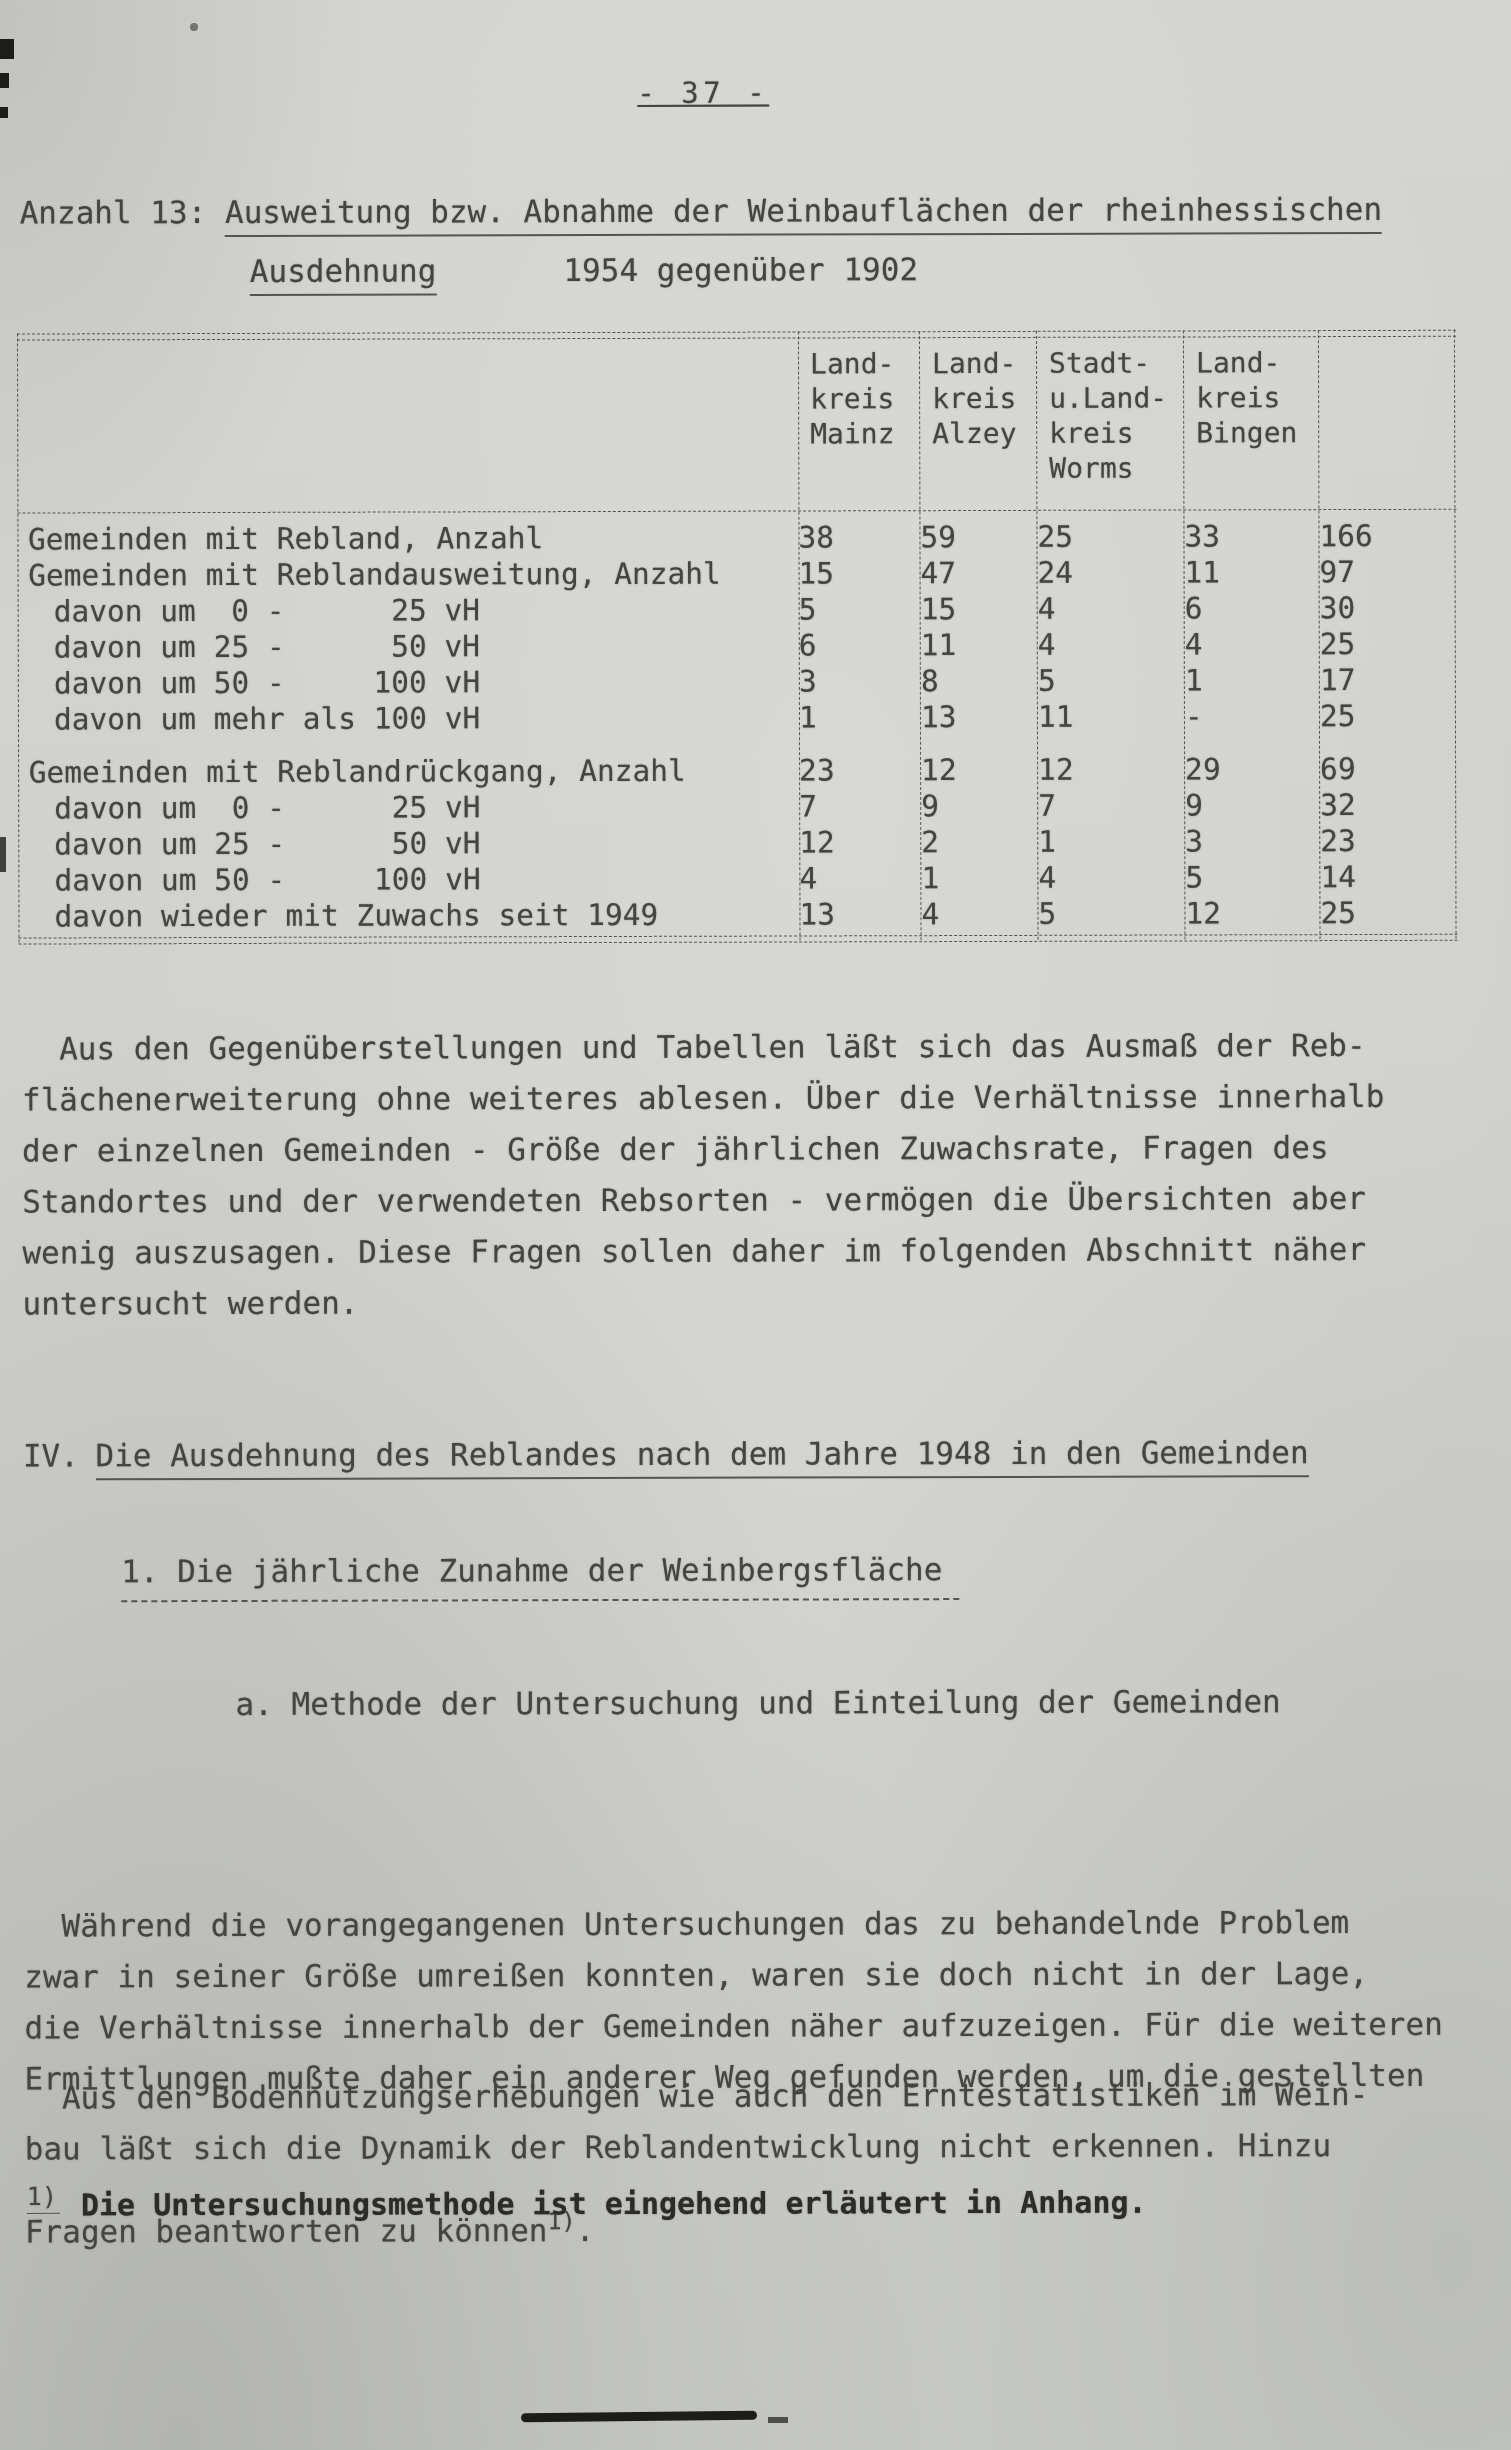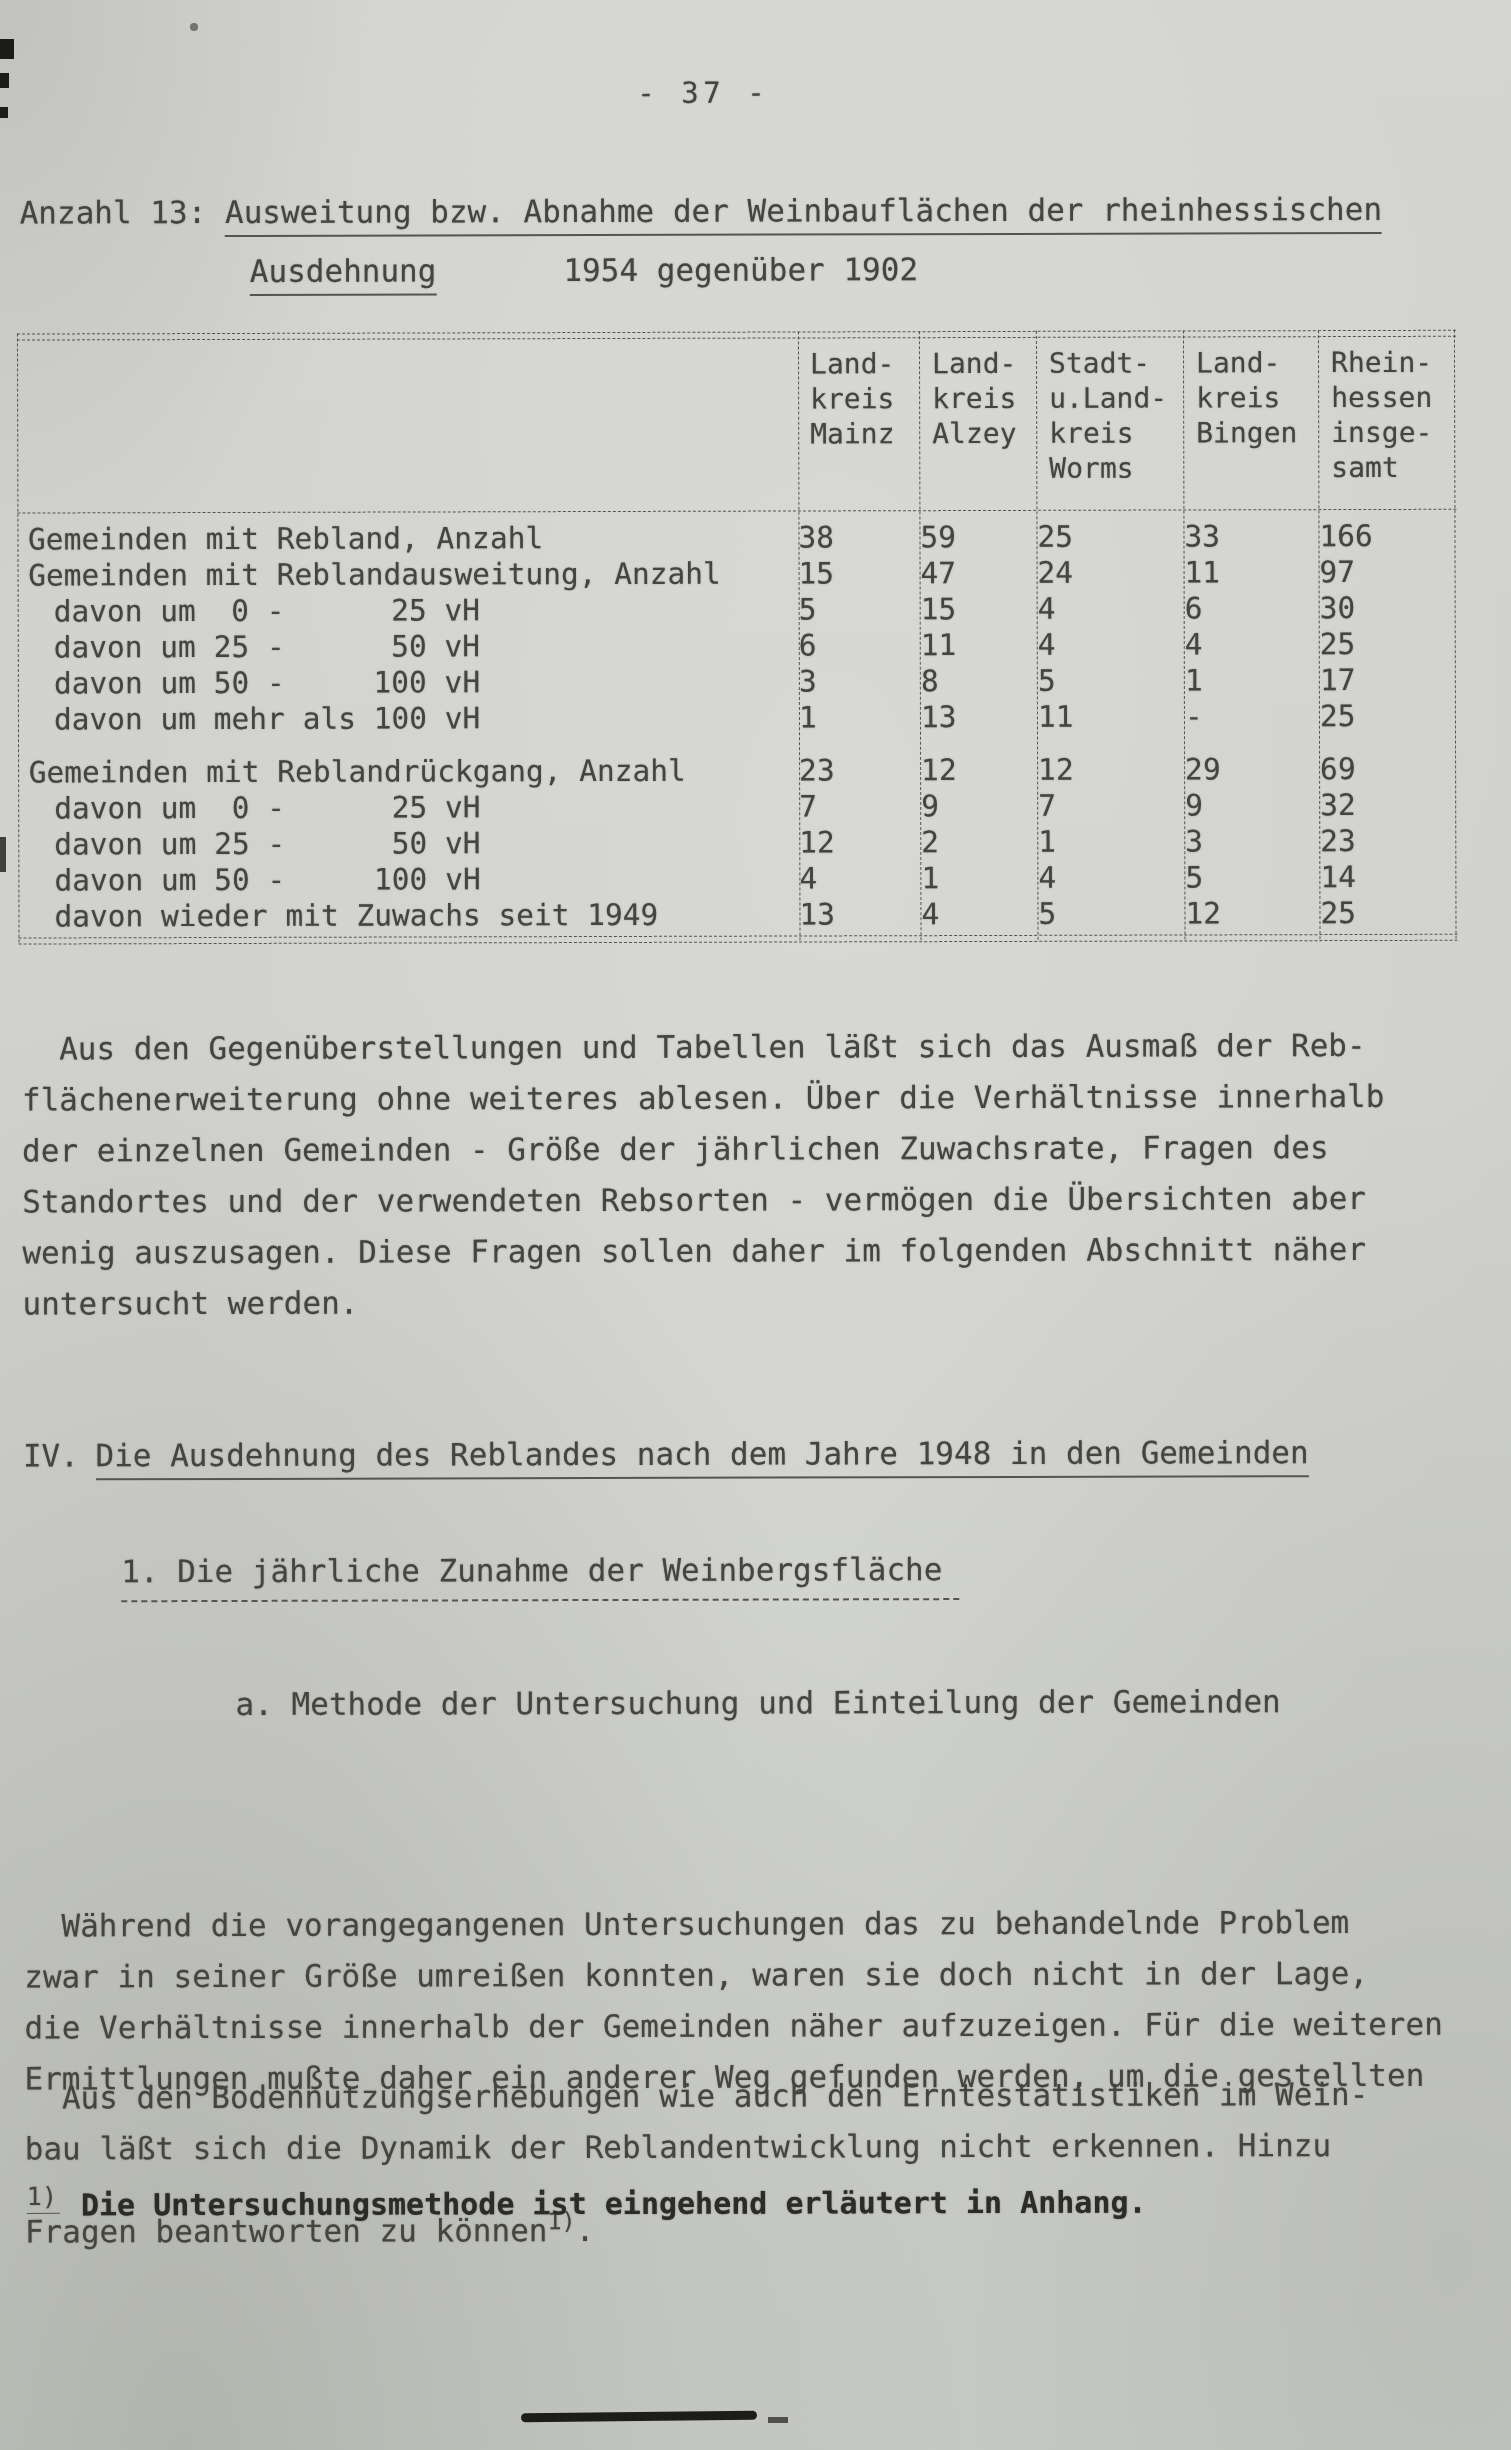--- a/index.html
+++ b/index.html
@@ -16,21 +16,21 @@
     background:
       radial-gradient(ellipse at 12% 100%, rgba(110,110,104,0.28), transparent 42%),
       radial-gradient(ellipse at 96% 92%, rgba(110,110,104,0.18), transparent 38%),
       radial-gradient(ellipse at 0% 0%, rgba(120,120,114,0.20), transparent 18%),
       radial-gradient(ellipse at 55% 35%, rgba(255,255,255,0.14), transparent 62%),
       linear-gradient(#d4d4d1,#cccfc9);
   }
   #sheet{position:absolute;inset:0;transform:rotate(-0.15deg);transform-origin:40% 30%;}
   .abs{position:absolute;}
   .typed{text-shadow:0 0 1.5px rgba(70,70,64,0.5);}
-  #page-number{left:639px;top:76px;font-size:29px;letter-spacing:4.5px;}
+  #page-number{left:639px;top:76px;font-size:29px;letter-spacing:4.5px;text-decoration:underline;}
   
   #title-block{left:21px;top:193px;font-size:31px;}
   .title-line{height:59px;white-space:pre;}
   .u-solid{border-bottom:2.3px solid var(--rule);padding-bottom:5.3px;}
   #title-line2-gemeinden{margin-left:230px;}
   #title-line2-rest{margin-left:127px;text-align:center;}
   
   #table{left:18px;top:330px;width:1439px;height:617px;--cols:781px 122px 117px 147px 135px 138px;}
   .hline{position:absolute;left:0;width:100%;border-top:1.5px dashed var(--rule);}
   .vline{position:absolute;top:1.5px;height:609px;border-left:1.5px dashed var(--rule);}
@@ -95,24 +95,20 @@
         <div class="t-hcell">Land-
 kreis
 Alzey</div>
         <div class="t-hcell">Stadt-
 u.Land-
 kreis
 Worms</div>
         <div class="t-hcell">Land-
 kreis
 Bingen</div>
-        <div class="t-hcell">Rhein-
-hessen
-insge-
-samt</div>
       </div>
     <div id="table-body">
         <div class="t-row">
           <div class="t-label">Gemeinden mit Rebland, Anzahl</div>
           <div class="t-val">38</div>
           <div class="t-val">59</div>
           <div class="t-val">25</div>
           <div class="t-val">33</div>
           <div class="t-val">166</div>
         </div>

